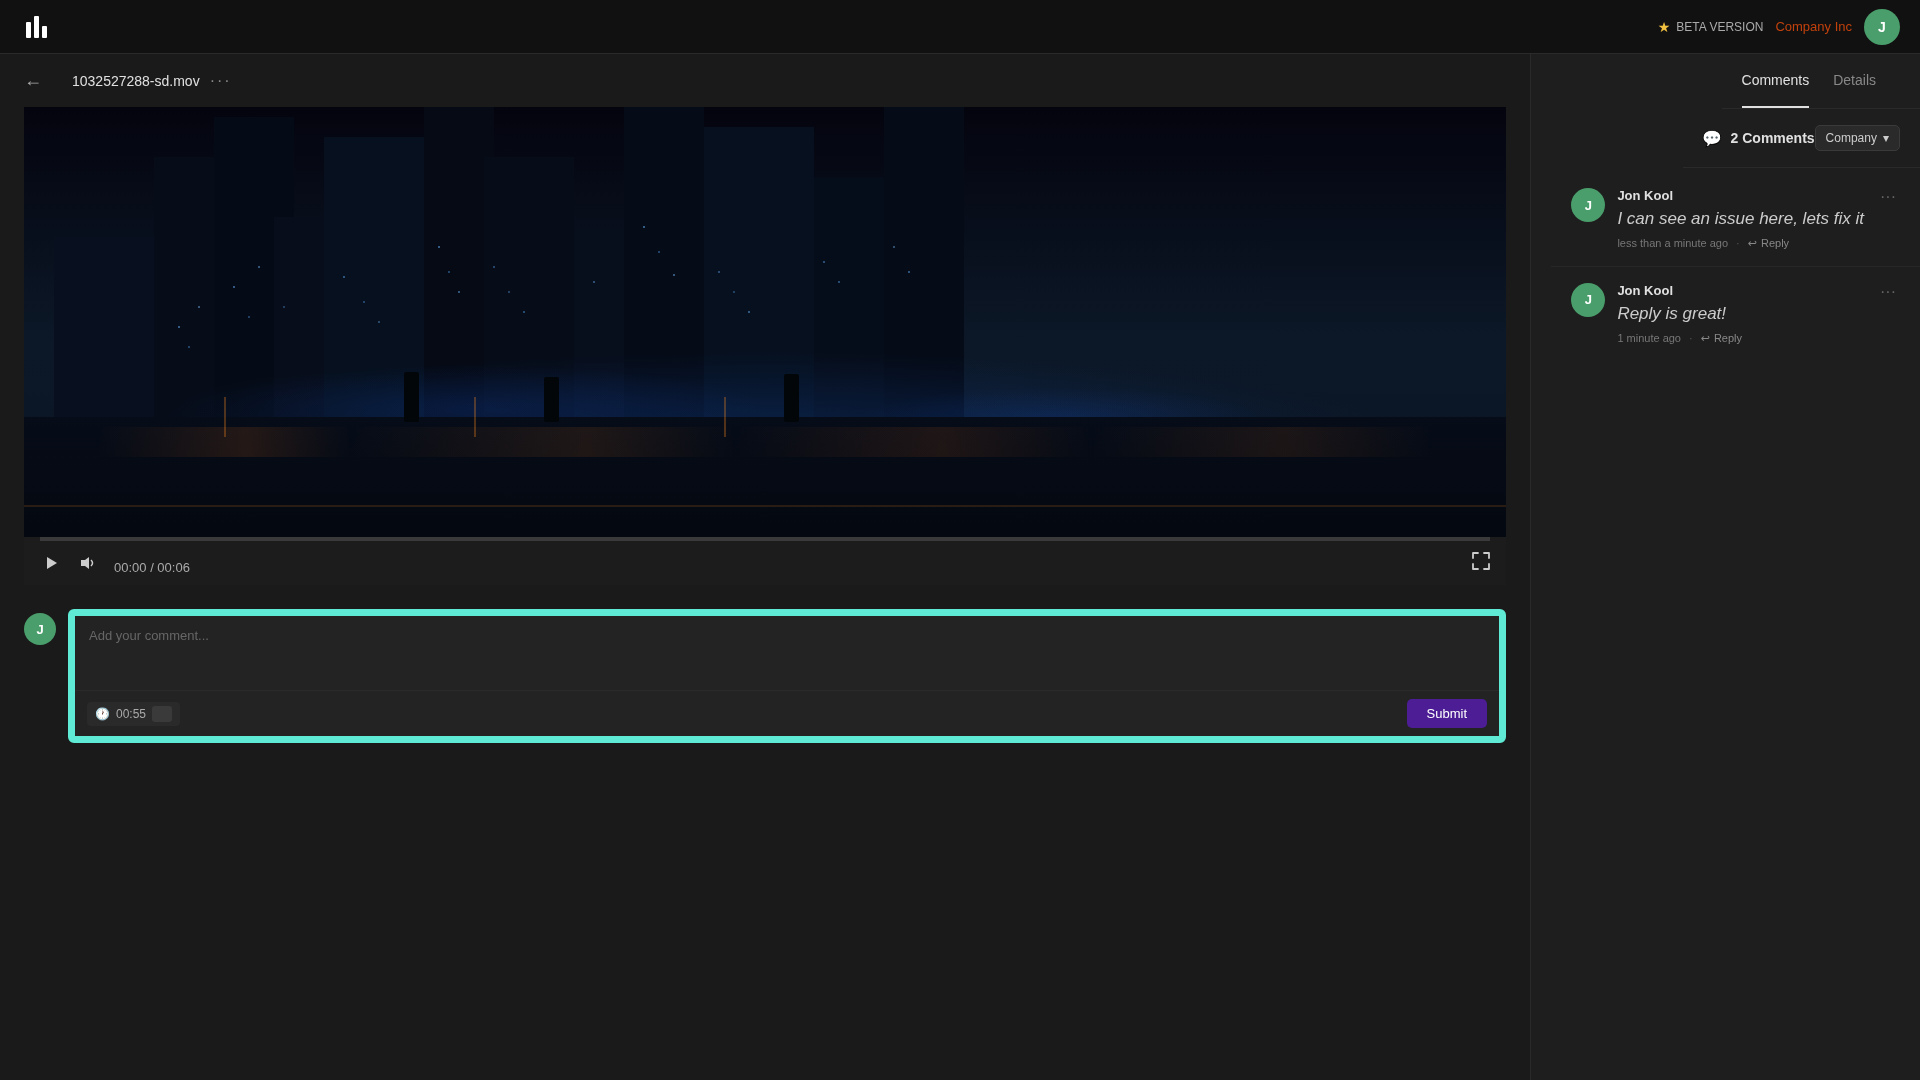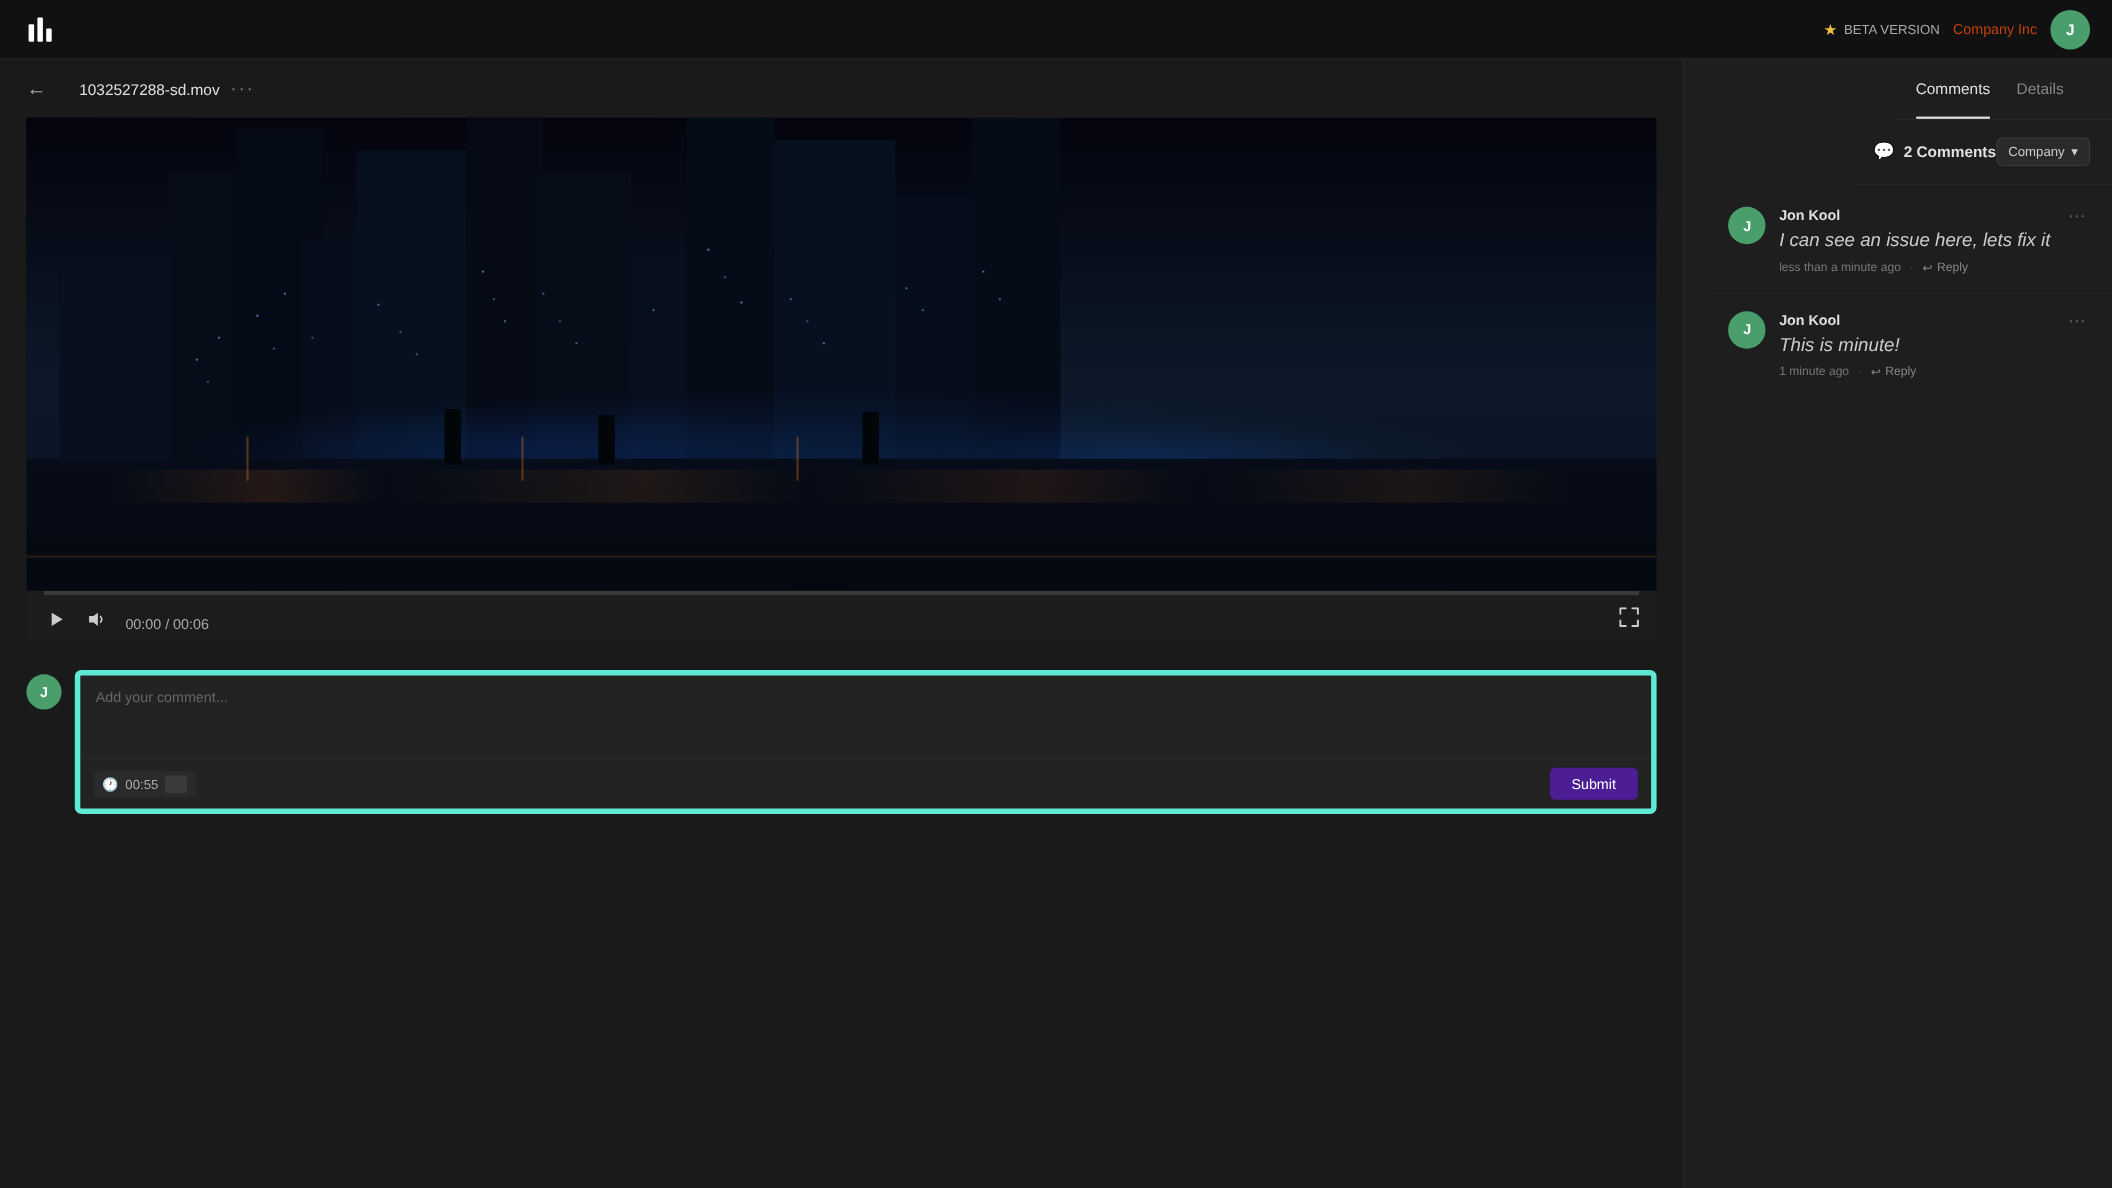--- a/index.html
+++ b/index.html
@@ -217,21 +217,21 @@
       align-items: center;
       justify-content: center;
       font-size: 13px;
       font-weight: 600;
       color: white;
       flex-shrink: 0;
       margin-top: 4px;
     }
     .comment-box-wrapper {
       flex: 1;
-      border: 5px solid #5eead4;
+      border: 7px solid #5eead4;
       border-radius: 6px;
       background: #232323;
       overflow: hidden;
     }
     .comment-textarea {
       width: 100%;
       background: transparent;
       border: none;
       outline: none;
       color: #e0e0e0;
@@ -600,21 +600,21 @@
             </button>
           </div>
         </div>
         <button class="comment-more-btn">···</button>
       </div>
 
       <div class="comment-item">
         <div class="comment-user-avatar">J</div>
         <div class="comment-content">
           <div class="comment-username">Jon Kool</div>
-          <div class="comment-text">This is minute!</div>
+          <div class="comment-text">Reply is great!</div>
           <div class="comment-meta">
             <span class="comment-time">1 minute ago</span>
             <span class="meta-dot">·</span>
             <button class="reply-btn">
               <span>↩</span>
               <span>Reply</span>
             </button>
           </div>
         </div>
         <button class="comment-more-btn">···</button>

